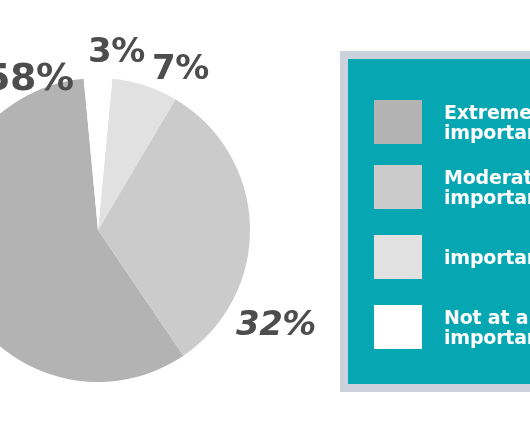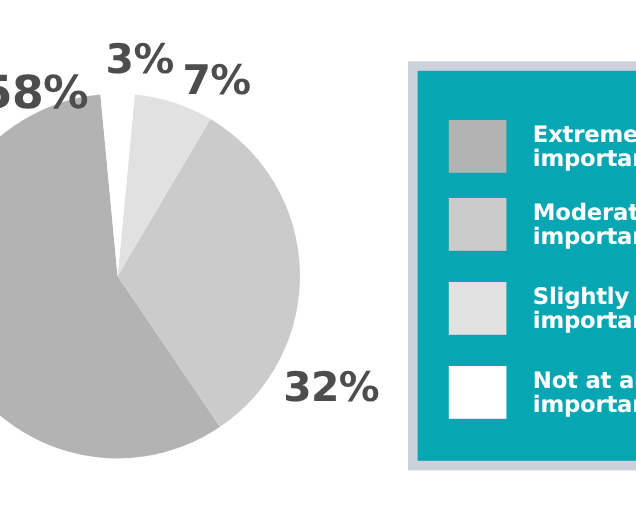--- a/index.html
+++ b/index.html
@@ -44,21 +44,21 @@
     font-family: "DejaVu Sans", sans-serif;
     font-weight: bold;
     color: #4d4d4d;
     letter-spacing: -0.5px;
     white-space: nowrap;
     line-height: 1;
   }
   #pct-major   { left: -16px; top: 58px;  font-size: 38px; }
   #pct-3       { left: 88px;  top: 33px;  font-size: 34px; }
   #pct-7       { left: 152px; top: 50px;  font-size: 34px; }
-  #pct-32      { left: 236px; top: 306px; font-size: 34px; }
+  #pct-32      { left: 236px; top: 306px; font-size: 34px; font-style: italic; }
 
   
   #legend-frame {
     position: absolute;
     left: 340px;
     top: 51px;
     width: 198px;
     height: 341px;
     background: #ccd2dc;
     box-sizing: border-box;
@@ -139,21 +139,20 @@
         <div class="swatch" style="background:#cbcbcb"></div>
         <div class="legend-label">
           <span>Moderately</span>
           <span class="l2">important</span>
         </div>
       </div>
 
       <div class="legend-row" id="legend-row-2">
         <div class="swatch" style="background:#e1e1e1"></div>
         <div class="legend-label">
-          <span>Slightly</span>
           <span class="l2">important</span>
         </div>
       </div>
 
       <div class="legend-row" id="legend-row-3">
         <div class="swatch" style="background:#ffffff"></div>
         <div class="legend-label">
           <span>Not at all</span>
           <span class="l2">important</span>
         </div>

